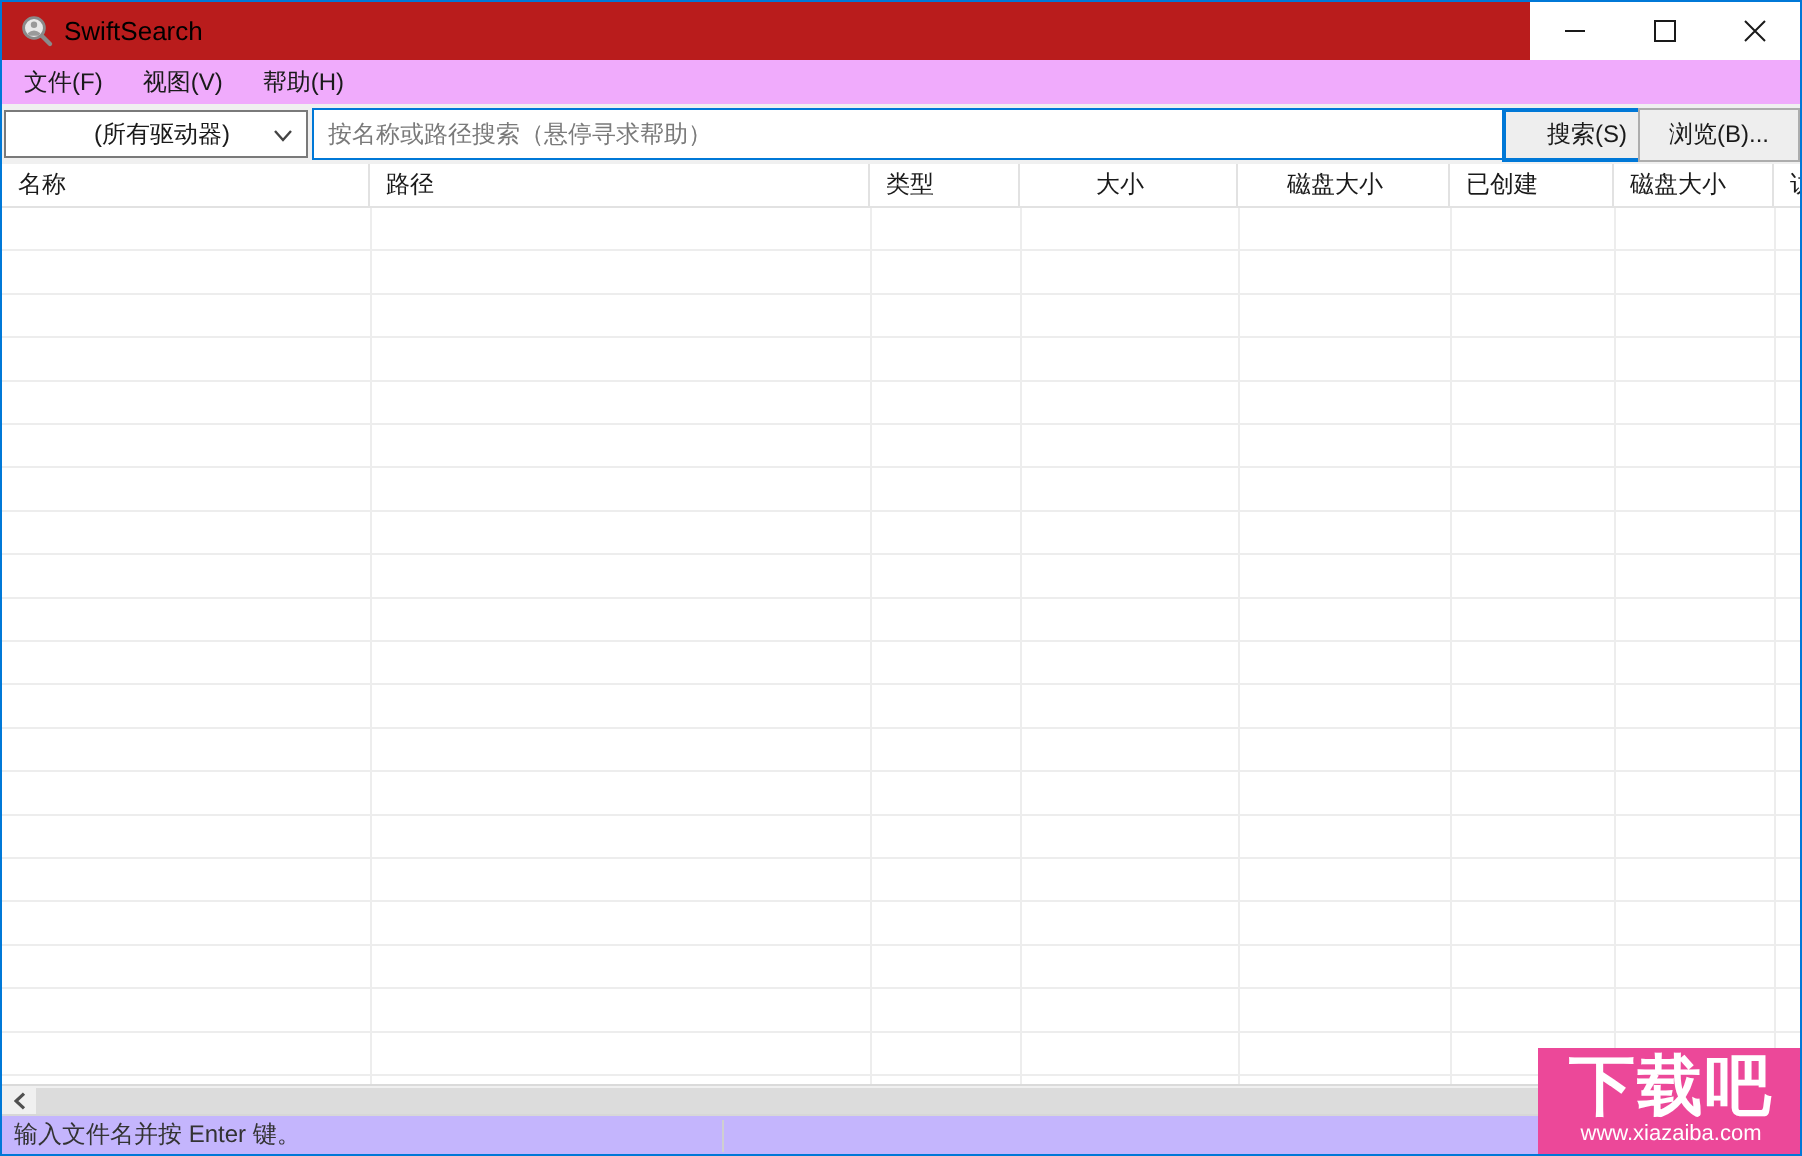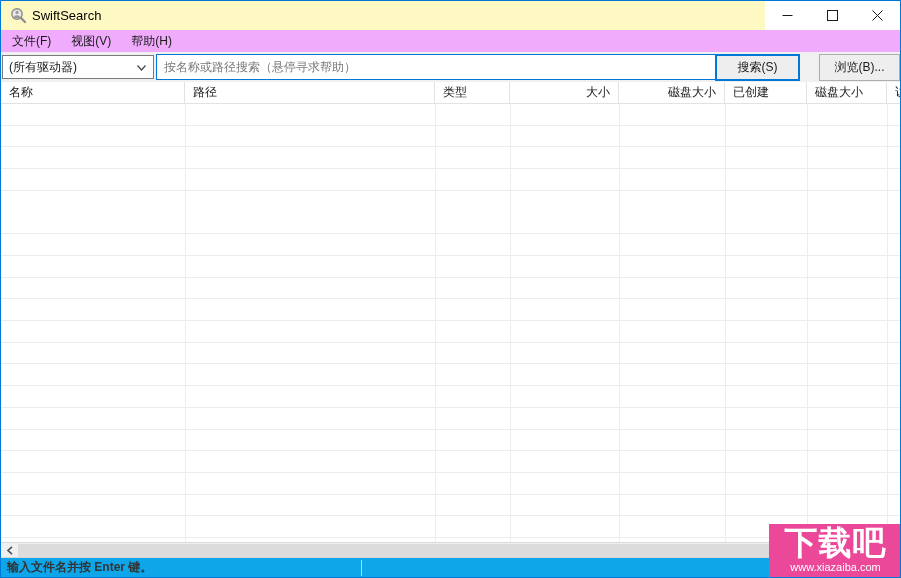--- a/index.html
+++ b/index.html
@@ -5,70 +5,70 @@
   * { margin:0; padding:0; box-sizing:border-box; }
   html,body { width:901px; height:578px; background:#ffffff; }
   body { font-family:"Liberation Sans","DejaVu Sans",sans-serif; }
 
   .window {
     position:relative; width:901px; height:578px;
     border:1px solid #0078d7; background:#ffffff; overflow:hidden;
   }
 
   
-  .titlebar { position:absolute; left:0; top:0; width:899px; height:29px; background:#fef9c3; }
+  .titlebar { position:absolute; left:0; top:0; width:899px; height:29px; background:#b91c1c; }
   .app-icon { position:absolute; left:9px; top:6px; width:17px; height:17px; }
   .window-title { position:absolute; left:31px; top:0; height:29px; line-height:29px; font-size:13px; color:#000000; }
   .win-controls { position:absolute; right:0; top:0; height:29px; display:flex; }
   .win-btn { width:45px; height:29px; display:flex; align-items:center; justify-content:center; background:#ffffff; }
 
   
   .menubar { position:absolute; left:0; top:29px; width:899px; height:22px; background:#f0abfc; display:flex; align-items:center; }
   .menu-item { font-size:12px; color:#1a1a1a; padding:3px 10px; }
   .menu-item:first-child { margin-left:1px; }
 
   
   .toolbar { position:absolute; left:0; top:51px; width:899px; height:30px; background:#f0f0f0; }
   .drive-selector {
     position:absolute; left:1px; top:3px; width:152px; height:24px;
     background:#ffffff; border:1px solid #7a7a7a; display:flex; align-items:center;
-    font-size:12px; color:#1a1a1a; padding-left:6px;
+    font-size:12px; color:#1a1a1a; padding-left:6px;justify-content:center;
   }
   .drive-selector .chev { position:absolute; right:7px; top:9px; }
   .search-input {
     position:absolute; left:155px; top:2px; width:615px; height:26px;
     border:1px solid #0078d7; background:#ffffff; font-size:12px; color:#1a1a1a;
     padding:4px 7px; outline:none; font-family:inherit;
   }
   .search-input::placeholder { color:#7a7a7a; opacity:1; }
   .btn { position:absolute; top:2px; font-size:12px; color:#1a1a1a; text-align:center; font-family:inherit; }
-  .search-btn { left:714px; width:85px; height:27px; background:#eeeeee; border:2px solid #0078d7; }
+  .search-btn { left:750px; width:85px; height:27px; background:#eeeeee; border:2px solid #0078d7; }
   .browse-btn { left:818px; width:81px; height:27px; background:#eeeeee; border:1px solid #adadad; }
 
   
   .table { position:absolute; left:0; top:81px; width:899px; height:460px; background:#ffffff; overflow:hidden; }
   .table-header { position:absolute; left:0; top:0; height:22px; display:flex; border-bottom:1px solid #e2e2e2; background:#ffffff; white-space:nowrap; }
   .hcell { height:22px; line-height:21px; font-size:12px; color:#1a1a1a; border-right:1px solid #e2e2e2; overflow:hidden; flex:none; }
   .hcell.left  { text-align:left;  padding-left:8px; }
-  .hcell.right { text-align:right; padding-right:8px; }
+  .hcell.right { text-align:center; padding-right:8px; }
   .table-body {
     position:absolute; left:0; top:22px; width:1100px; height:438px;
     background:repeating-linear-gradient(to bottom, transparent 0px, transparent 20.7px, #ededed 20.7px, #ededed 21.7px);
   }
   .vline { position:absolute; top:0; width:1px; height:438px; background:#ededed; }
 
   
   .hscroll { position:absolute; left:0; top:541px; width:899px; height:15px; background:#f0f0f0; border-top:1px solid #dadada; }
   .scroll-arrow { position:absolute; top:0; width:17px; height:14px; display:flex; align-items:center; justify-content:center; background:#f0f0f0; }
   .scroll-arrow.left { left:0; }
   .scroll-arrow.right { right:0; }
   .scroll-thumb { position:absolute; left:17px; top:1px; width:858px; height:13px; background:#dcdcdc; }
 
   
-  .statusbar { position:absolute; left:0; top:556px; width:899px; height:20px; background:#0ea5e9; border-top:1px solid #d7d7d7;font-weight:bold; }
+  .statusbar { position:absolute; left:0; top:556px; width:899px; height:20px; background:#c4b5fd; border-top:1px solid #d7d7d7; }
   .status-msg { position:absolute; left:6px; top:0; height:20px; line-height:19px; font-size:12px; color:#333333; white-space:nowrap; }
   .status-divider { position:absolute; left:360px; top:2px; width:1px; height:16px; background:#cfcfcf; }
 
   
   .watermark {
     position:absolute; left:768px; top:523px; width:133px; height:55px;
     background:#ec4899; z-index:50; overflow:hidden; text-align:center;
   }
   .wm-title { color:#ffffff; font-weight:bold; font-size:33px; line-height:37px; letter-spacing:1px; white-space:nowrap; }
   .wm-url { color:#ffffff; font-size:11px; line-height:13px; white-space:nowrap; }

